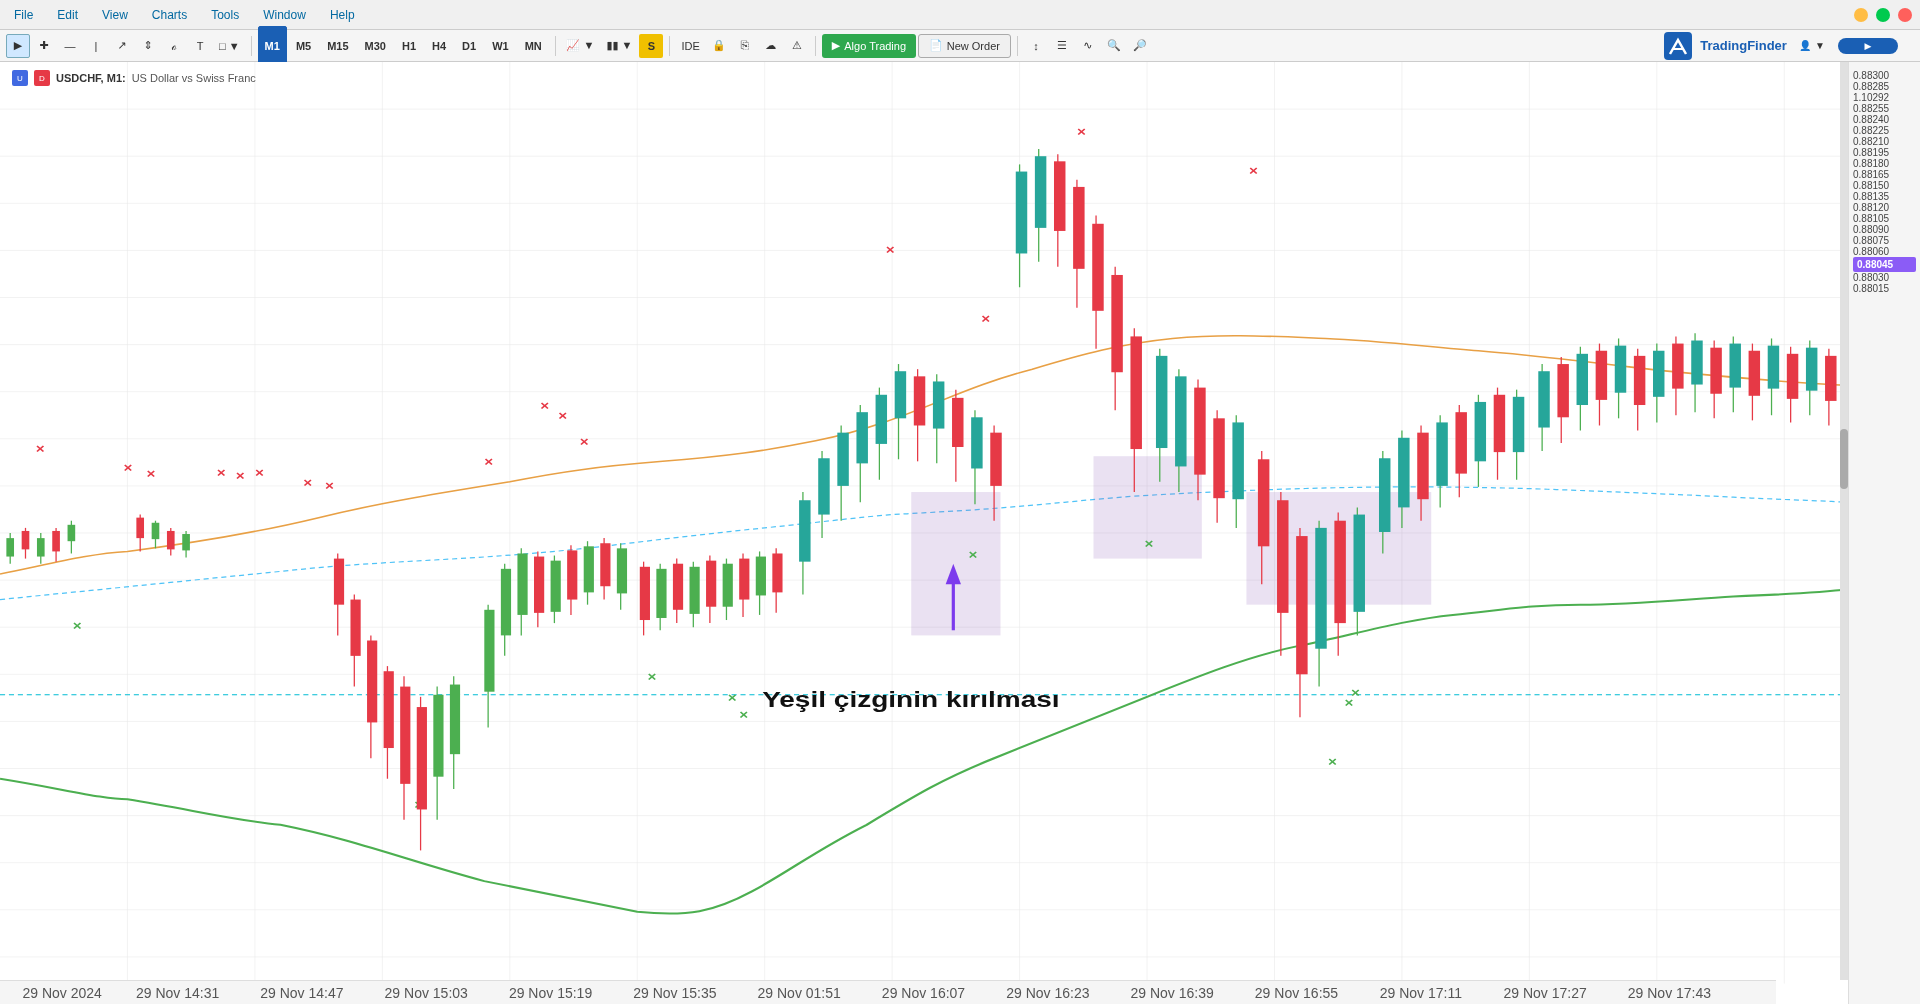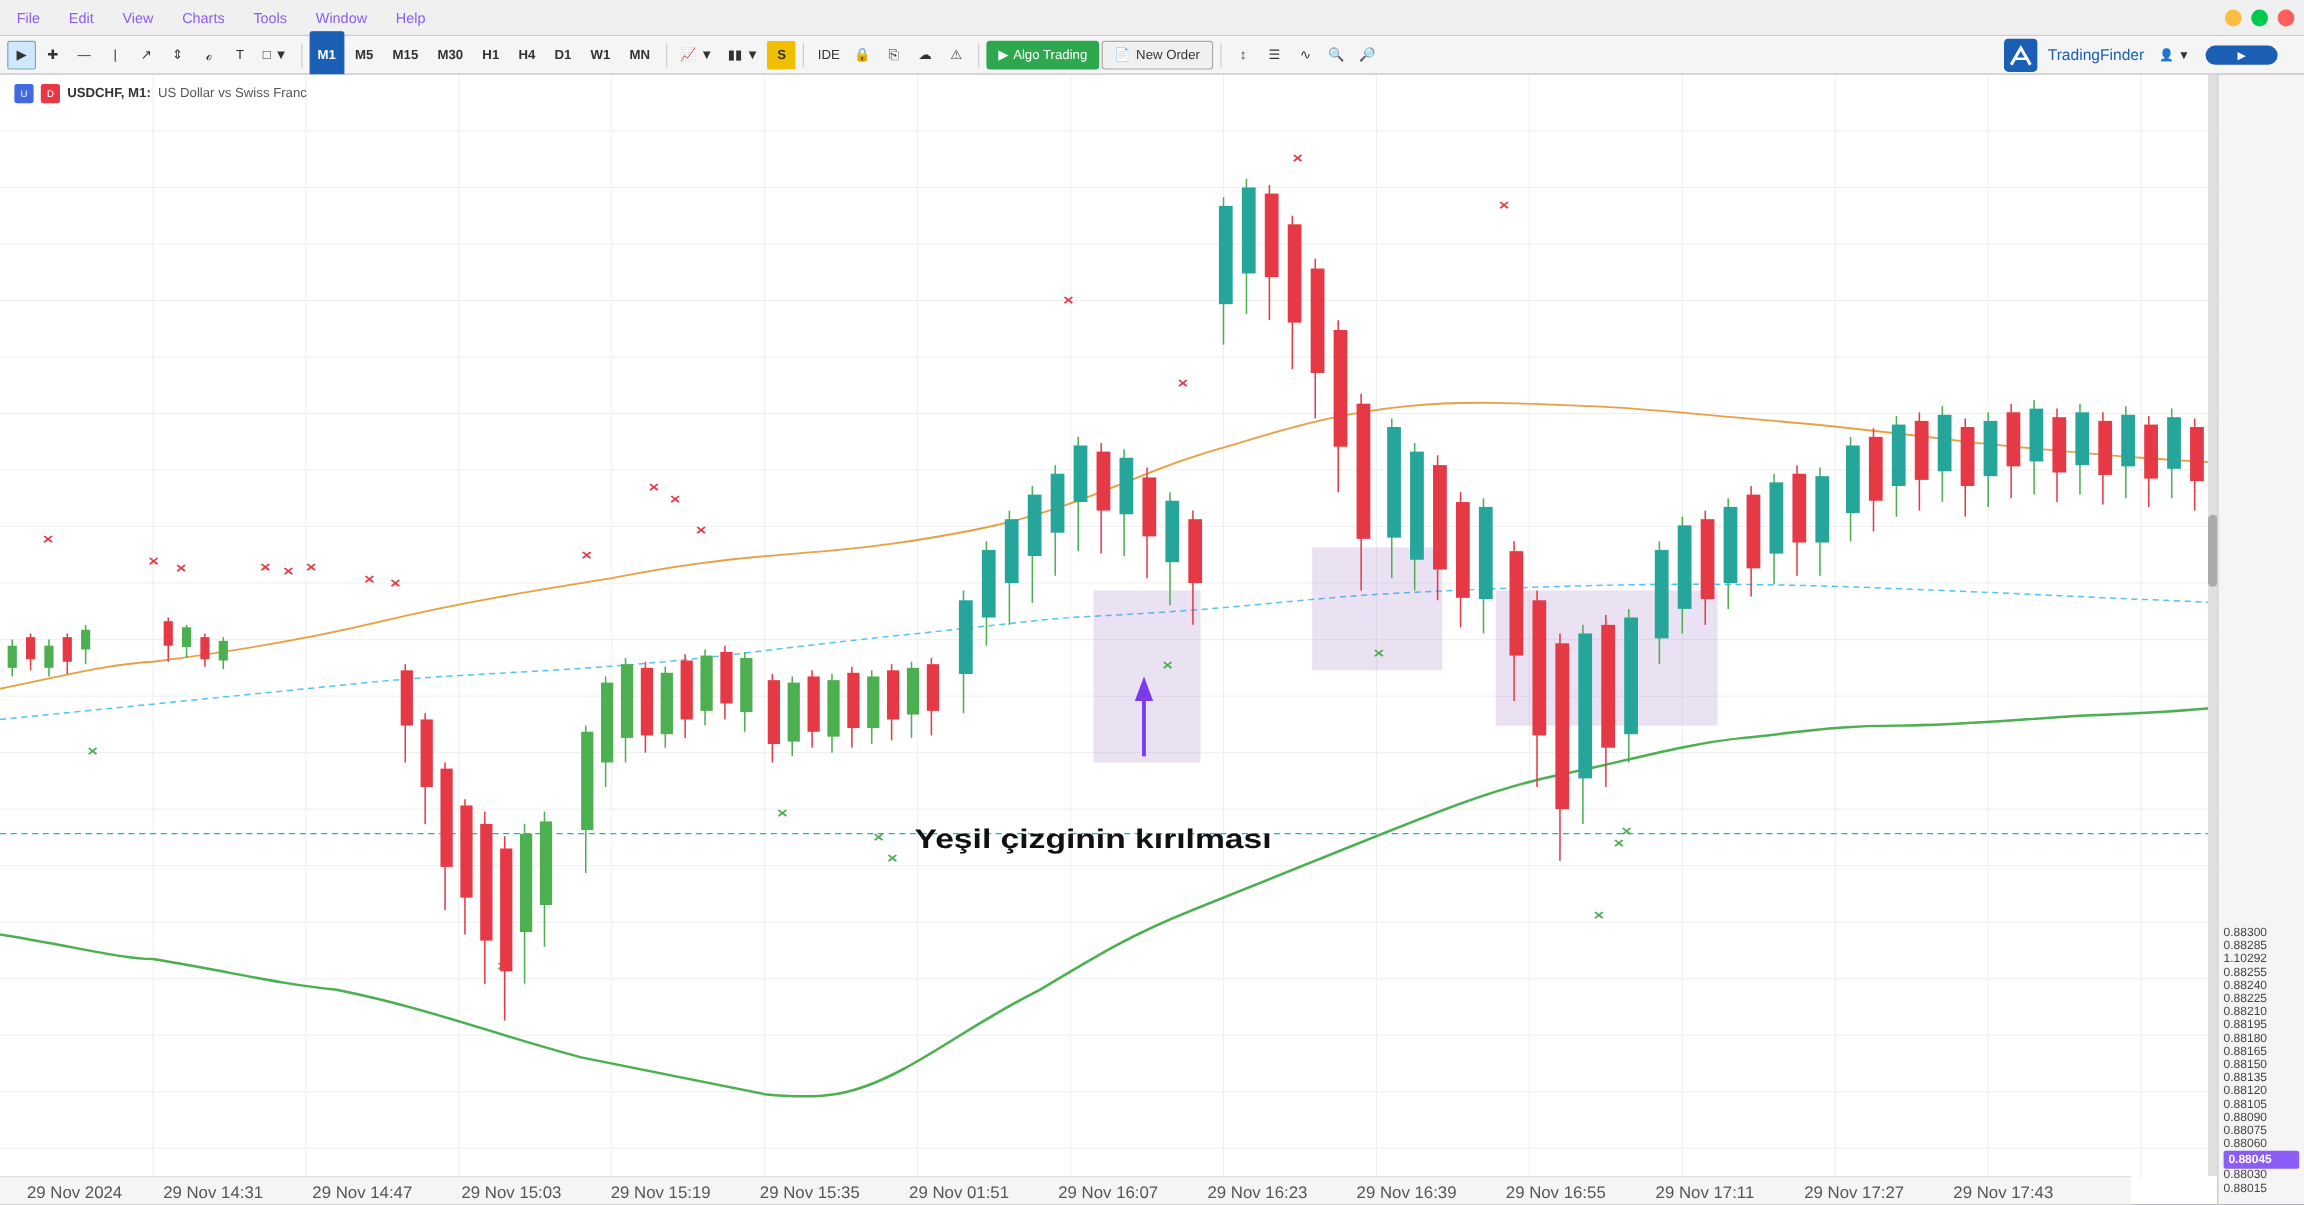--- a/index.html
+++ b/index.html
@@ -12,21 +12,21 @@
       border-bottom: 1px solid #ccc;
       display: flex;
       align-items: center;
       justify-content: space-between;
       padding: 0 8px;
       font-size: 12px;
       color: #333;
     }
     .title-bar-left { display: flex; align-items: center; gap: 16px; }
     .title-bar-menu { display: flex; gap: 12px; }
-    .menu-item { cursor: pointer; padding: 2px 6px; font-size: 12px; color: #8b5cf6; }
+    .menu-item { cursor: pointer; padding: 2px 6px; font-size: 12px; color: #0369a1; }
     .title-bar-right { display: flex; gap: 8px; align-items: center; }
     .win-btn { width: 14px; height: 14px; border-radius: 50%; cursor: pointer; }
     .win-min { background: #ffbd44; }
     .win-max { background: #00ca4e; }
     .win-close { background: #ff605c; }
 
     
     .toolbar {
       height: 32px;
       background: #f5f5f5;
@@ -90,21 +90,21 @@
       align-items: center;
       gap: 4px;
     }
     .logo-area {
       margin-left: auto;
       display: flex;
       align-items: center;
       gap: 8px;
       padding-right: 16px;
     }
-    .logo-text { font-size: 13px; font-weight: normal; color: #1a5fb4; }
+    .logo-text { font-size: 13px; font-weight: bold; color: #1a5fb4; }
 
     
     .chart-container {
       display: flex;
       height: calc(1004px - 62px);
     }
     .chart-main {
       flex: 1;
       position: relative;
       background: #ffffff;
@@ -154,21 +154,21 @@
     }
 
     
     .price-axis {
       width: 72px;
       background: #f5f5f5;
       border-left: 1px solid #ddd;
       position: relative;
       display: flex;
       flex-direction: column;
-      justify-content: flex-end;
+      justify-content: flex-start;
       padding: 8px 4px;
       font-size: 10px;
       color: #444;
     }
 
     
     .time-axis {
       position: absolute;
       bottom: 0;
       left: 0;

